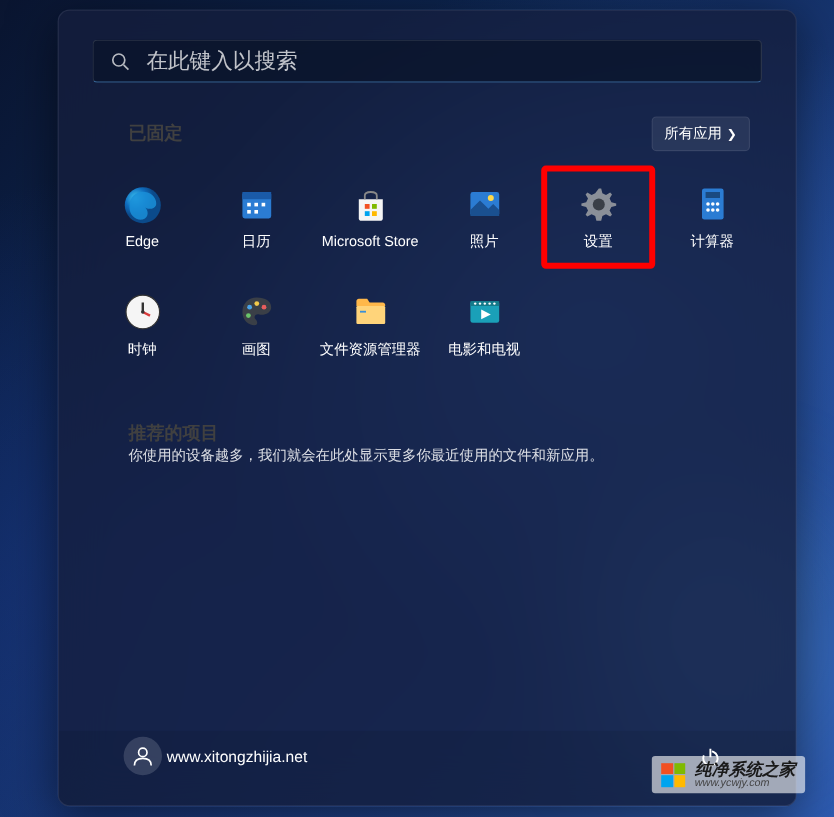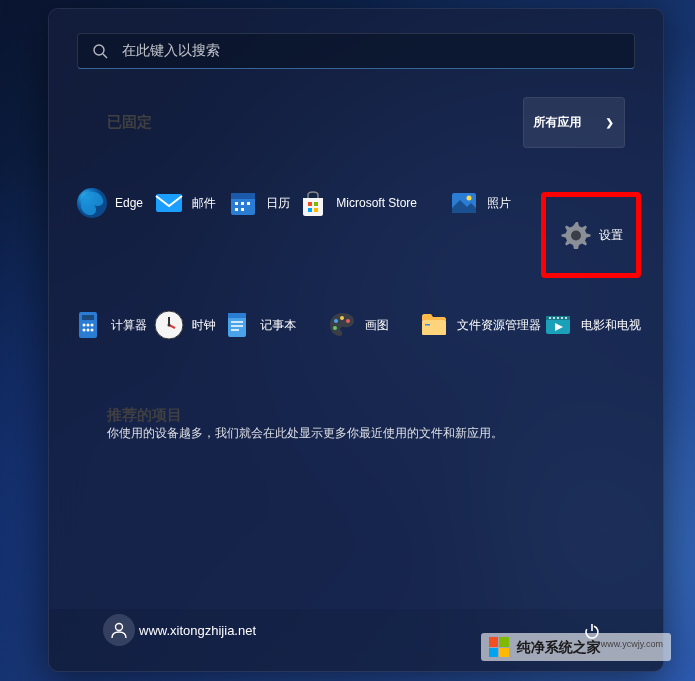--- a/index.html
+++ b/index.html
@@ -58,71 +58,69 @@
       padding: 0 14px;
       gap: 14px;
     }
     .search-icon-svg {
       width: 16px;
       height: 16px;
       opacity: 0.7;
     }
     .search-text {
       color: rgba(255,255,255,0.75);
-      font-size: 14px;
+      font-size: 18px;
       flex: 1;
     }
     .section-header {
       display: flex;
       justify-content: space-between;
       align-items: center;
       padding: 10px 38px 0 58px;
     }
     .section-title {
       color: #404040;
       font-size: 15px;
       font-weight: 600;
     }
     .all-apps-btn {
       display: flex;
       align-items: center;
-      gap: 24px;
+      gap: 4px;
       background: rgba(255,255,255,0.08);
       border: 1px solid rgba(255,255,255,0.08);
       border-radius: 4px;
-      padding: 16px 10px;
+      padding: 5px 10px;
       color: #fff;
       font-size: 12px;
       cursor: pointer;
-      font-weight: bold;
     }
     .all-apps-btn .chev {
       font-size: 10px;
     }
     .pinned-grid {
       display: grid;
       grid-template-columns: repeat(6, 1fr);
       padding: 12px 22px 0 22px;
       row-gap: 4px;
     }
     .app-tile {
       height: 86px;
       display: flex;
-      flex-direction: row;
+      flex-direction: column;
       align-items: center;
       justify-content: center;
       gap: 6px;
       cursor: pointer;
       border-radius: 4px;
       position: relative;
     }
     .app-tile.highlighted {
       outline: 5px solid #ff0000;
       outline-offset: -5px;
-      margin-top: 32px;
     }
     .app-icon {
       width: 34px;
       height: 34px;
       display: flex;
       align-items: center;
       justify-content: center;
     }
     .app-label {
       color: #fff;
@@ -196,22 +194,23 @@
       grid-template-columns: 1fr 1fr;
       grid-template-rows: 1fr 1fr;
       gap: 1px;
     }
     .watermark-logo span:nth-child(1){background:#f25022;}
     .watermark-logo span:nth-child(2){background:#7fba00;}
     .watermark-logo span:nth-child(3){background:#00a4ef;}
     .watermark-logo span:nth-child(4){background:#ffb900;}
     .watermark-text {
       display: flex;
-      flex-direction: row;
+      flex-direction: column;
       line-height: 1;
+      font-style: italic;
     }
     .watermark-main {
       color: #1a1a1a;
       font-size: 14px;
       font-weight: 600;
     }
     .watermark-sub {
       color: #444;
       font-size: 9px;
     }
@@ -251,29 +250,20 @@
                 <stop offset="100%" stop-color="#0b4a8a"></stop>
               </radialGradient>
             </defs>
             <circle cx="17" cy="17" r="15" fill="url(#eg)"></circle>
             <path d="M6 17 C6 10 12 5 19 6 C26 7 29 13 28 17 C27 20 22 21 19 19 C22 22 22 27 17 29 C10 30 5 24 6 17 Z" fill="#1a8fd8" opacity="0.85"></path>
           </svg>
       </div>
       <span class="app-label">Edge</span>
     </div>
 
-    <div class="app-tile">
-      <div class="app-icon">
-        <svg viewBox="0 0 34 34">
-            <rect x="4" y="8" width="26" height="18" rx="2" fill="#1a9fff"></rect>
-            <path d="M4 10 L17 20 L30 10" stroke="#fff" stroke-width="2" fill="none"></path>
-          </svg>
-      </div>
-      <span class="app-label">邮件</span>
-    </div>
 
     <div class="app-tile">
       <div class="app-icon">
         <svg viewBox="0 0 34 34">
             <rect x="5" y="7" width="24" height="22" rx="2" fill="#2b7cd3"></rect>
             <rect x="5" y="7" width="24" height="6" fill="#1a5aa8"></rect>
             <rect x="9" y="16" width="3" height="3" fill="#fff"></rect>
             <rect x="15" y="16" width="3" height="3" fill="#fff"></rect>
             <rect x="21" y="16" width="3" height="3" fill="#fff"></rect>
             <rect x="9" y="22" width="3" height="3" fill="#fff"></rect>
@@ -342,32 +332,20 @@
             <circle cx="17" cy="17" r="14" fill="#f5f5f5"></circle>
             <circle cx="17" cy="17" r="14" fill="none" stroke="#333" stroke-width="1"></circle>
             <line x1="17" y1="17" x2="17" y2="9" stroke="#333" stroke-width="2"></line>
             <line x1="17" y1="17" x2="23" y2="20" stroke="#d83b3b" stroke-width="2"></line>
             <circle cx="17" cy="17" r="1.5" fill="#333"></circle>
           </svg>
       </div>
       <span class="app-label">时钟</span>
     </div>
 
-    <div class="app-tile">
-      <div class="app-icon">
-        <svg viewBox="0 0 34 34">
-            <rect x="8" y="5" width="18" height="24" rx="2" fill="#4aa3e8"></rect>
-            <rect x="8" y="5" width="18" height="5" fill="#2b7cd3"></rect>
-            <line x1="11" y1="14" x2="23" y2="14" stroke="#fff" stroke-width="1.5"></line>
-            <line x1="11" y1="18" x2="23" y2="18" stroke="#fff" stroke-width="1.5"></line>
-            <line x1="11" y1="22" x2="19" y2="22" stroke="#fff" stroke-width="1.5"></line>
-          </svg>
-      </div>
-      <span class="app-label">记事本</span>
-    </div>
 
     <div class="app-tile">
       <div class="app-icon">
         <svg viewBox="0 0 34 34">
             <path d="M17 5 C10 5 5 10 5 17 C5 24 10 28 15 28 C18 28 18 25 16 23 C14 21 16 18 19 19 C23 20 29 18 29 13 C29 8 24 5 17 5 Z" fill="#3a3f47"></path>
             <circle cx="11" cy="13" r="2" fill="#4aa3e8"></circle>
             <circle cx="17" cy="10" r="2" fill="#f2c94a"></circle>
             <circle cx="23" cy="13" r="2" fill="#e85d5d"></circle>
             <circle cx="10" cy="20" r="2" fill="#6ac46a"></circle>
           </svg>

